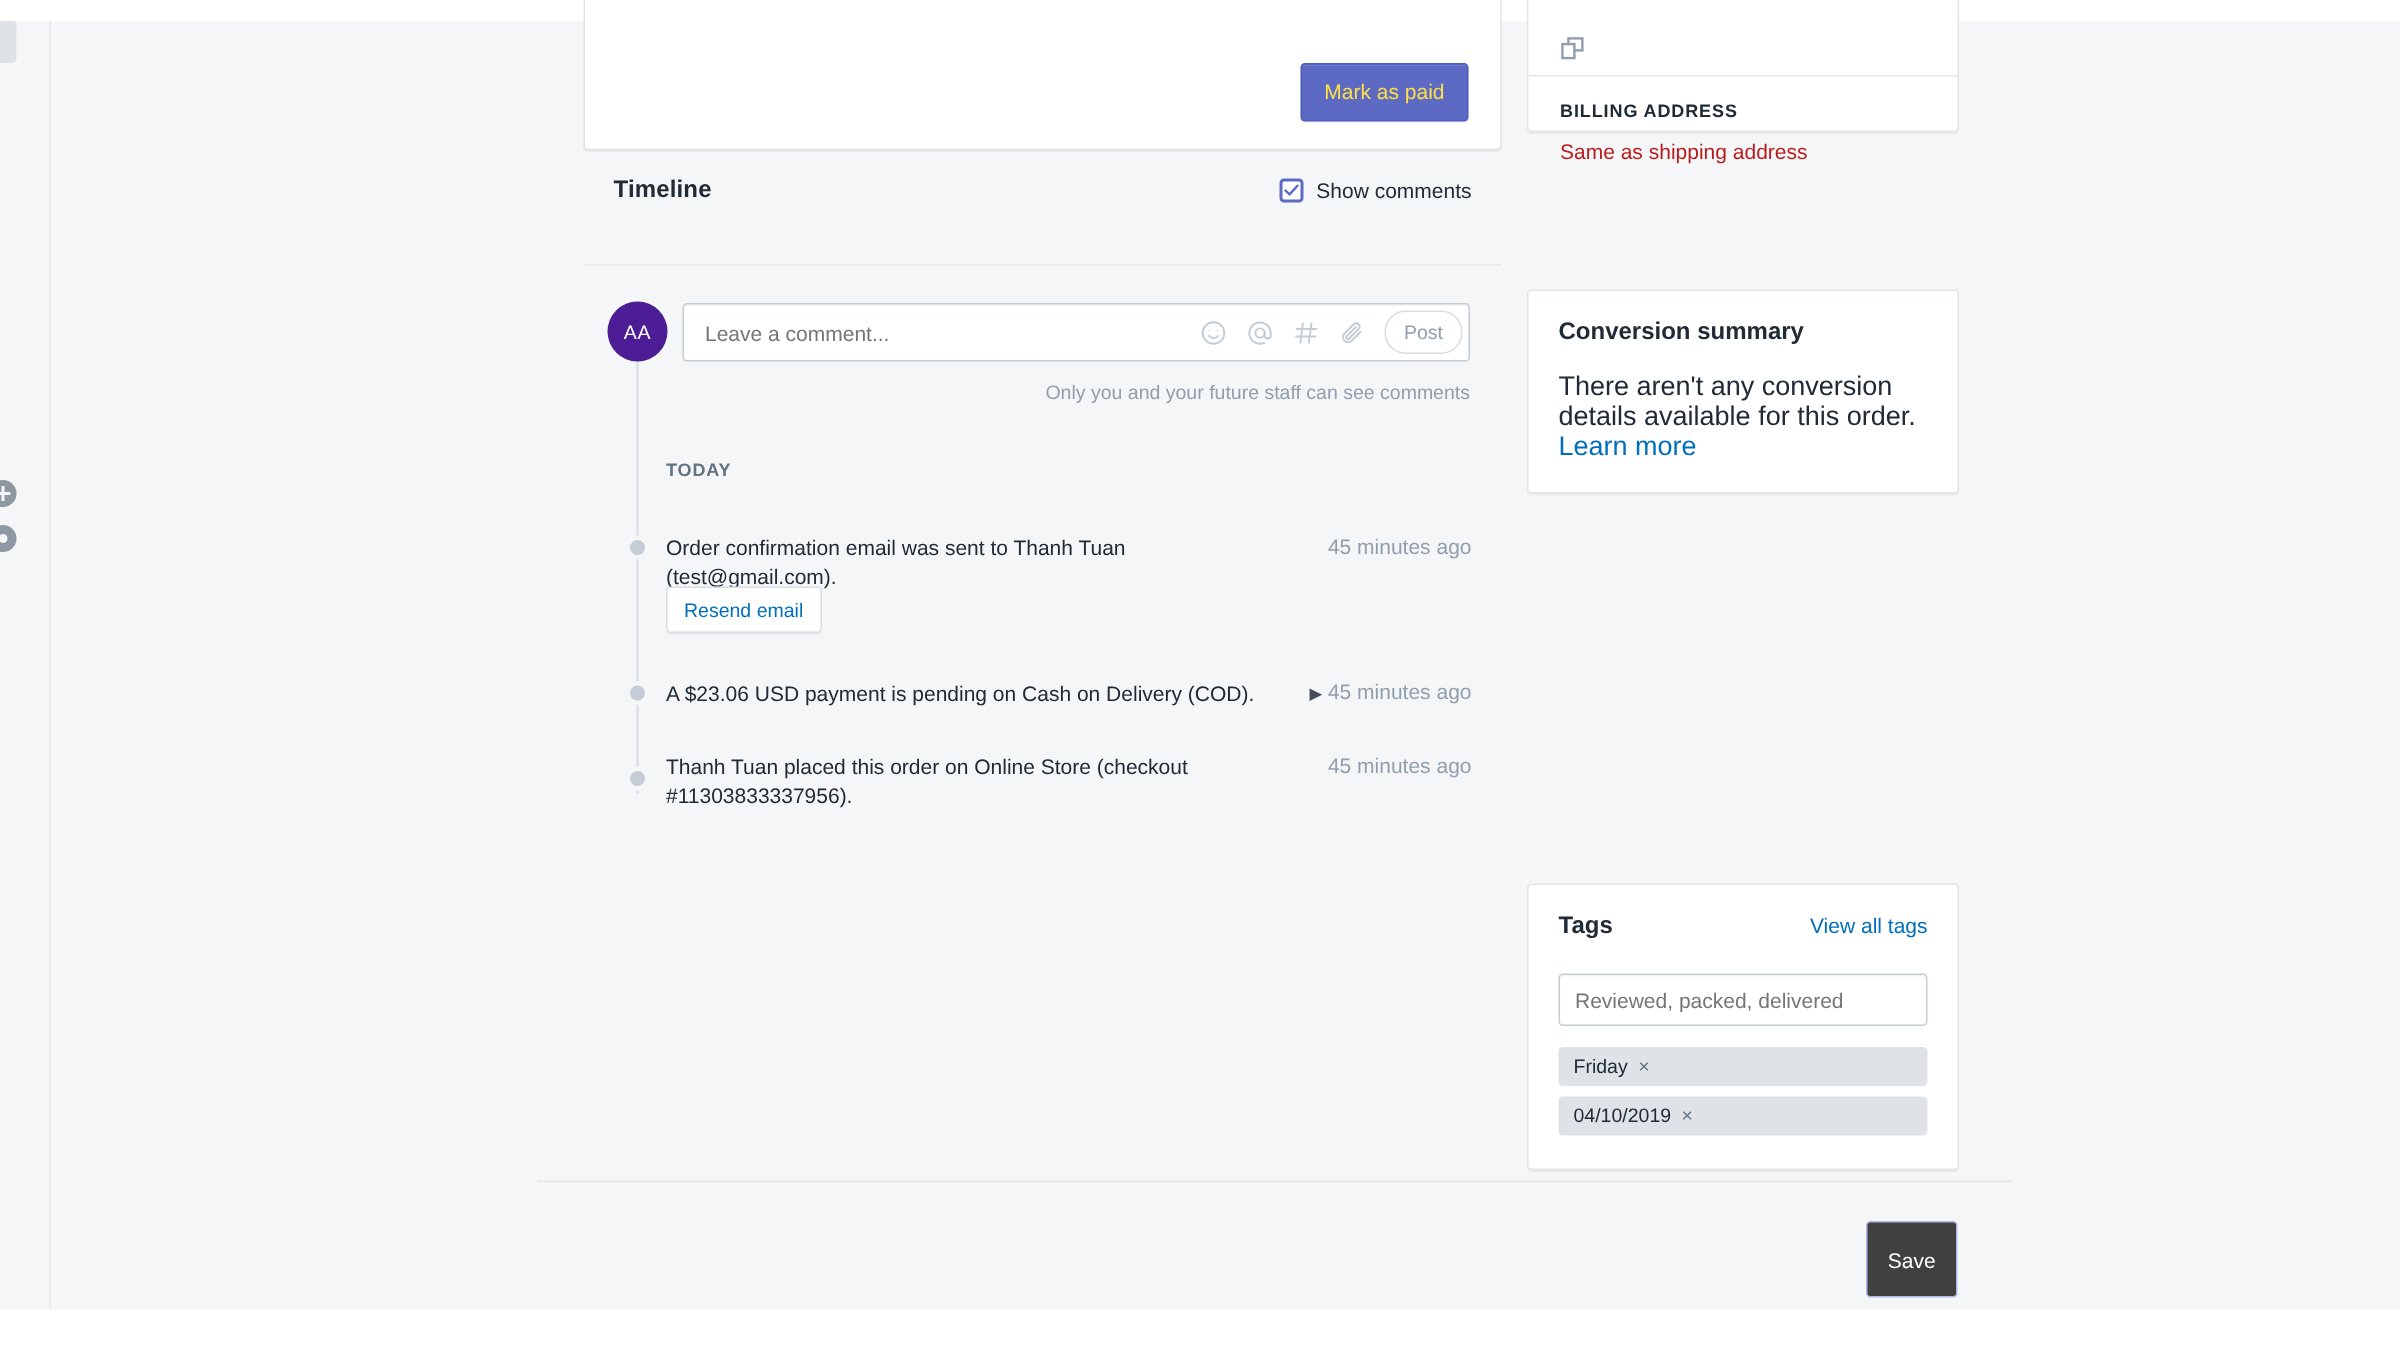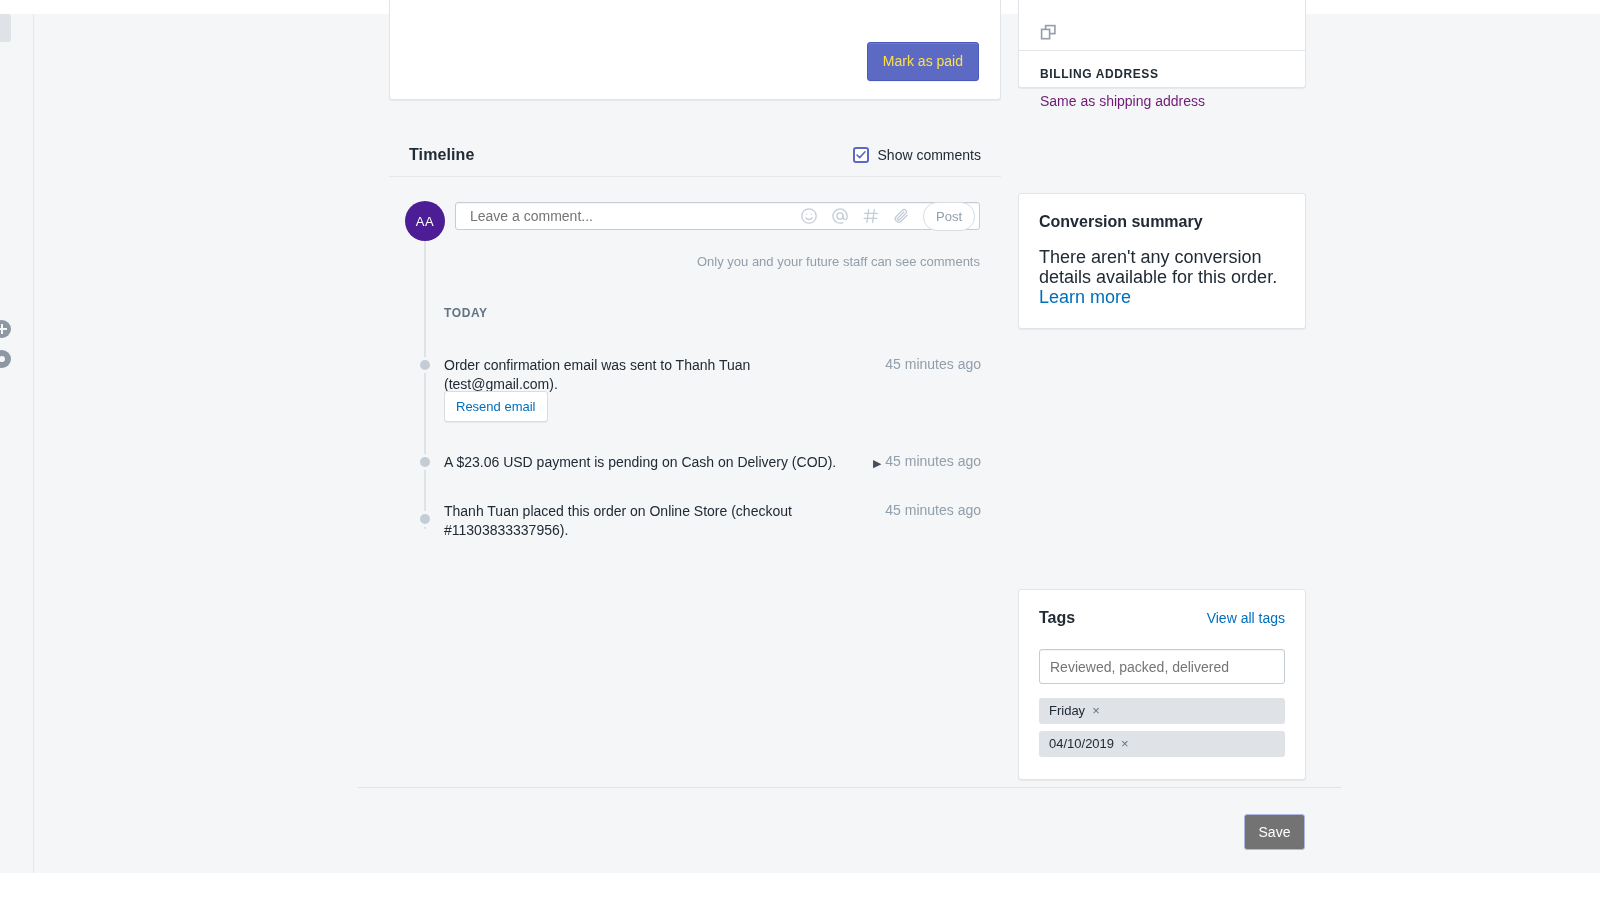--- a/index.html
+++ b/index.html
@@ -52,21 +52,21 @@
     color: #fde047;
     font-size: 14px;
     line-height: 1;
     padding: 11px 15px 12px;
     cursor: pointer;
     box-shadow: inset 0 1px 0 0 rgba(255,255,255,.12), 0 1px 0 rgba(22,29,37,.05);
   }
 
   
   .timeline-head {
-    position: absolute; left: 409px; top: 132px; width: 572px;
+    position: absolute; left: 409px; top: 104px; width: 572px;
     display: flex; align-items: center; justify-content: space-between;
   }
   .timeline-title {
     font-size: 16px; font-weight: 600; color: #212b36; letter-spacing: .1px;
   }
   .showcomments {
     display: flex; align-items: center; gap: 9px; cursor: pointer;
   }
   .chk {
     width: 16px; height: 16px; border: 2px solid #5c6ac4; border-radius: 3px;
@@ -83,21 +83,21 @@
   
   .avatar {
     position: absolute; left: 405px; top: 187px;
     width: 40px; height: 40px; border-radius: 50%;
     background: #4c1d95;
     display: flex; align-items: center; justify-content: center;
     color: #fff; font-size: 13px; letter-spacing: .5px;
   }
   .composer {
     position: absolute; left: 455px; top: 188px;
-    width: 525px; height: 28px;
+    width: 525px; height: 39px;
     background: #fff; border: 1px solid #c4cdd5; border-radius: 3px;
     display: flex; align-items: center;
     box-shadow: inset 0 1px 0 0 rgba(102,113,123,.08);
   }
   .composer .ph {
     flex: 1; padding-left: 14px; font-size: 14px; color: #919eab;
     background: transparent; border: 0; outline: none;
     font-family: "Liberation Sans", sans-serif;
   }
   .composer .tools { display: flex; align-items: center; gap: 13px; padding-right: 12px; }
@@ -158,21 +158,21 @@
   .side-card-top {
     position: absolute; left: 1018px; top: -36px; width: 288px; height: 110px;
     background: #fff; border: 1px solid #e1e4e8; border-top: none;
     border-radius: 0 0 3px 3px; box-shadow: 0 1px 1px rgba(22,29,37,.06);
   }
   .copy-icon-wrap { position: absolute; left: 21px; top: 46px; color: #919eab; }
   .sep { position: absolute; left: 0; right: 0; height: 1px; background: #e3e6ea; }
   .sc-label {
     font-size: 12px; font-weight: 700; letter-spacing: .6px; color: #212b36;
   }
-  .sc-sub { font-size: 14px; color: #701a75; margin-top: 12px; }
+  .sc-sub { font-size: 14px; color: #b91c1c; margin-top: 12px; }
 
   .card-conv { position: absolute; left: 1018px; top: 179px; width: 288px; padding: 19px 20px 21px; }
   .card-title { font-size: 16px; font-weight: 600; color: #212b36; }
   .card-body { font-size: 18px; color: #212b36; line-height: 20px; margin-top: 16px; }
   .link { color: #006fbb; text-decoration: none; cursor: pointer; }
 
   .card-fraud { position: absolute; left: 1018px; top: 320px; width: 288px; }
   .fraud-inner { padding: 19px 20px 19px; }
   .fraud-list { list-style: none; margin-top: 15px; }
   .fraud-list li {
@@ -205,22 +205,22 @@
   }
   .tag .x { color: #637381; font-size: 13px; cursor: pointer; line-height: 1; }
 
   
   .footer-rule {
     position: absolute; left: 358px; top: 773px; width: 983px; height: 1px;
     background: #e0e4e8;
   }
   .btn-save {
     position: absolute; left: 1244px; top: 800px;
-    width: 61px; height: 36px;
-    background: #737373; border: 1px solid #b0b7e3; border-radius: 3px;
+    width: 61px; height: 51px;
+    background: #404040; border: 1px solid #b0b7e3; border-radius: 3px;
     color: #ffffff; font-size: 14px; cursor: default;
     font-family: "Liberation Sans", sans-serif;
   }
 </style>
 </head>
 <body>
 
 <div id="app">
 
   <div class="nav-sliver">

